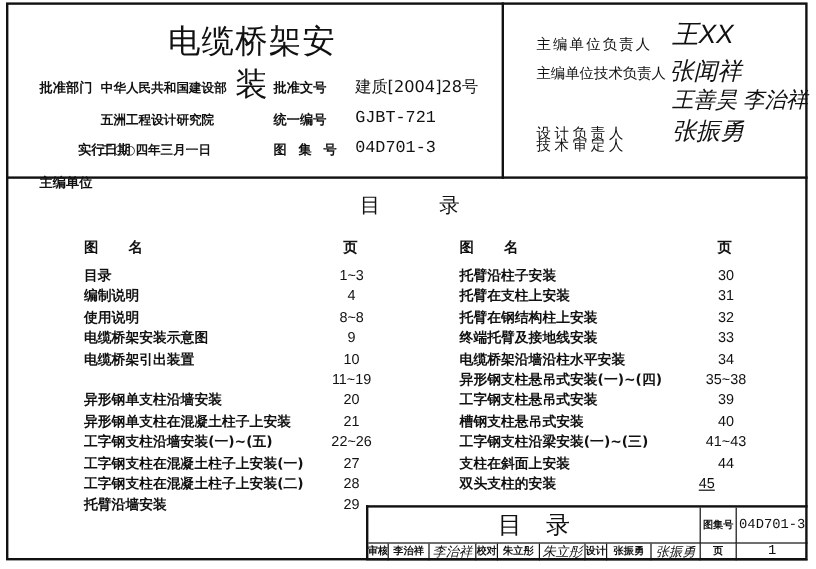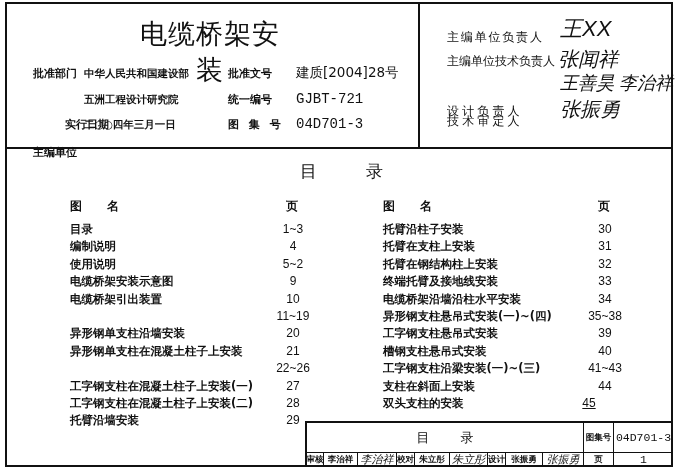--- a/index.html
+++ b/index.html
@@ -27,21 +27,21 @@
   .toc-list .pg { position: absolute; top: 0; width: 60px; text-align: center; font-weight: normal;
                   font-family: "Liberation Sans", sans-serif; font-size: 12px; }
   
   .tb { position: absolute; left: 305px; top: 421px; width: 368px; height: 46px;
         border-top: 2px solid #111; border-left: 2px solid #111; box-sizing: border-box; }
   .tb-cell { position: absolute; box-sizing: border-box; border-right: 1px solid #111; border-bottom: 1px solid #111;
              display: flex; align-items: center; justify-content: center; overflow: hidden; white-space: nowrap; }
   .tb-small { font-size: 8.5px; font-weight: bold; font-family: "DejaVu Sans", sans-serif; }
   .tb-sig { font-size: 11px; font-style: italic; font-family: "DejaVu Serif", serif; }
   .tb-code { font-size: 11.5px; font-family: "Liberation Mono", "DejaVu Sans Mono", monospace; }
-  .tb-title { font-size: 13px; font-family: Liberation Mono, monospace; letter-spacing: 0; }
+  .tb-title { font-size: 20px; font-family: Liberation Serif, serif; letter-spacing: 0; }
 </style>
 </head>
 <body>
 
 <div class="frame"></div>
 
 <div class="hdr-left"></div>
 <div class="doc-title">电缆桥架安装</div>
 
 <div class="meta" style="left:33px; top:66px;">批准部门</div>
@@ -80,21 +80,21 @@
   <li>
       <span class="nm">目录</span>
       <span class="pg" style="left:193px;">1~3</span>
     </li>
   <li>
       <span class="nm">编制说明</span>
       <span class="pg" style="left:193px;">4</span>
     </li>
   <li>
       <span class="nm">使用说明</span>
-      <span class="pg" style="left:193px;">5~2</span>
+      <span class="pg" style="left:193px;">8~8</span>
     </li>
   <li>
       <span class="nm">电缆桥架安装示意图</span>
       <span class="pg" style="left:193px;">9</span>
     </li>
   <li>
       <span class="nm">电缆桥架引出装置</span>
       <span class="pg" style="left:193px;">10</span>
     </li>
   <li>
@@ -102,20 +102,21 @@
     </li>
   <li>
       <span class="nm">异形钢单支柱沿墙安装</span>
       <span class="pg" style="left:193px;">20</span>
     </li>
   <li>
       <span class="nm">异形钢单支柱在混凝土柱子上安装</span>
       <span class="pg" style="left:193px;">21</span>
     </li>
   <li>
+      <span class="nm">工字钢支柱沿墙安装(一)~(五)</span>
       <span class="pg" style="left:193px;">22~26</span>
     </li>
   <li>
       <span class="nm">工字钢支柱在混凝土柱子上安装(一)</span>
       <span class="pg" style="left:193px;">27</span>
     </li>
   <li>
       <span class="nm">工字钢支柱在混凝土柱子上安装(二)</span>
       <span class="pg" style="left:193px;">28</span>
     </li>

